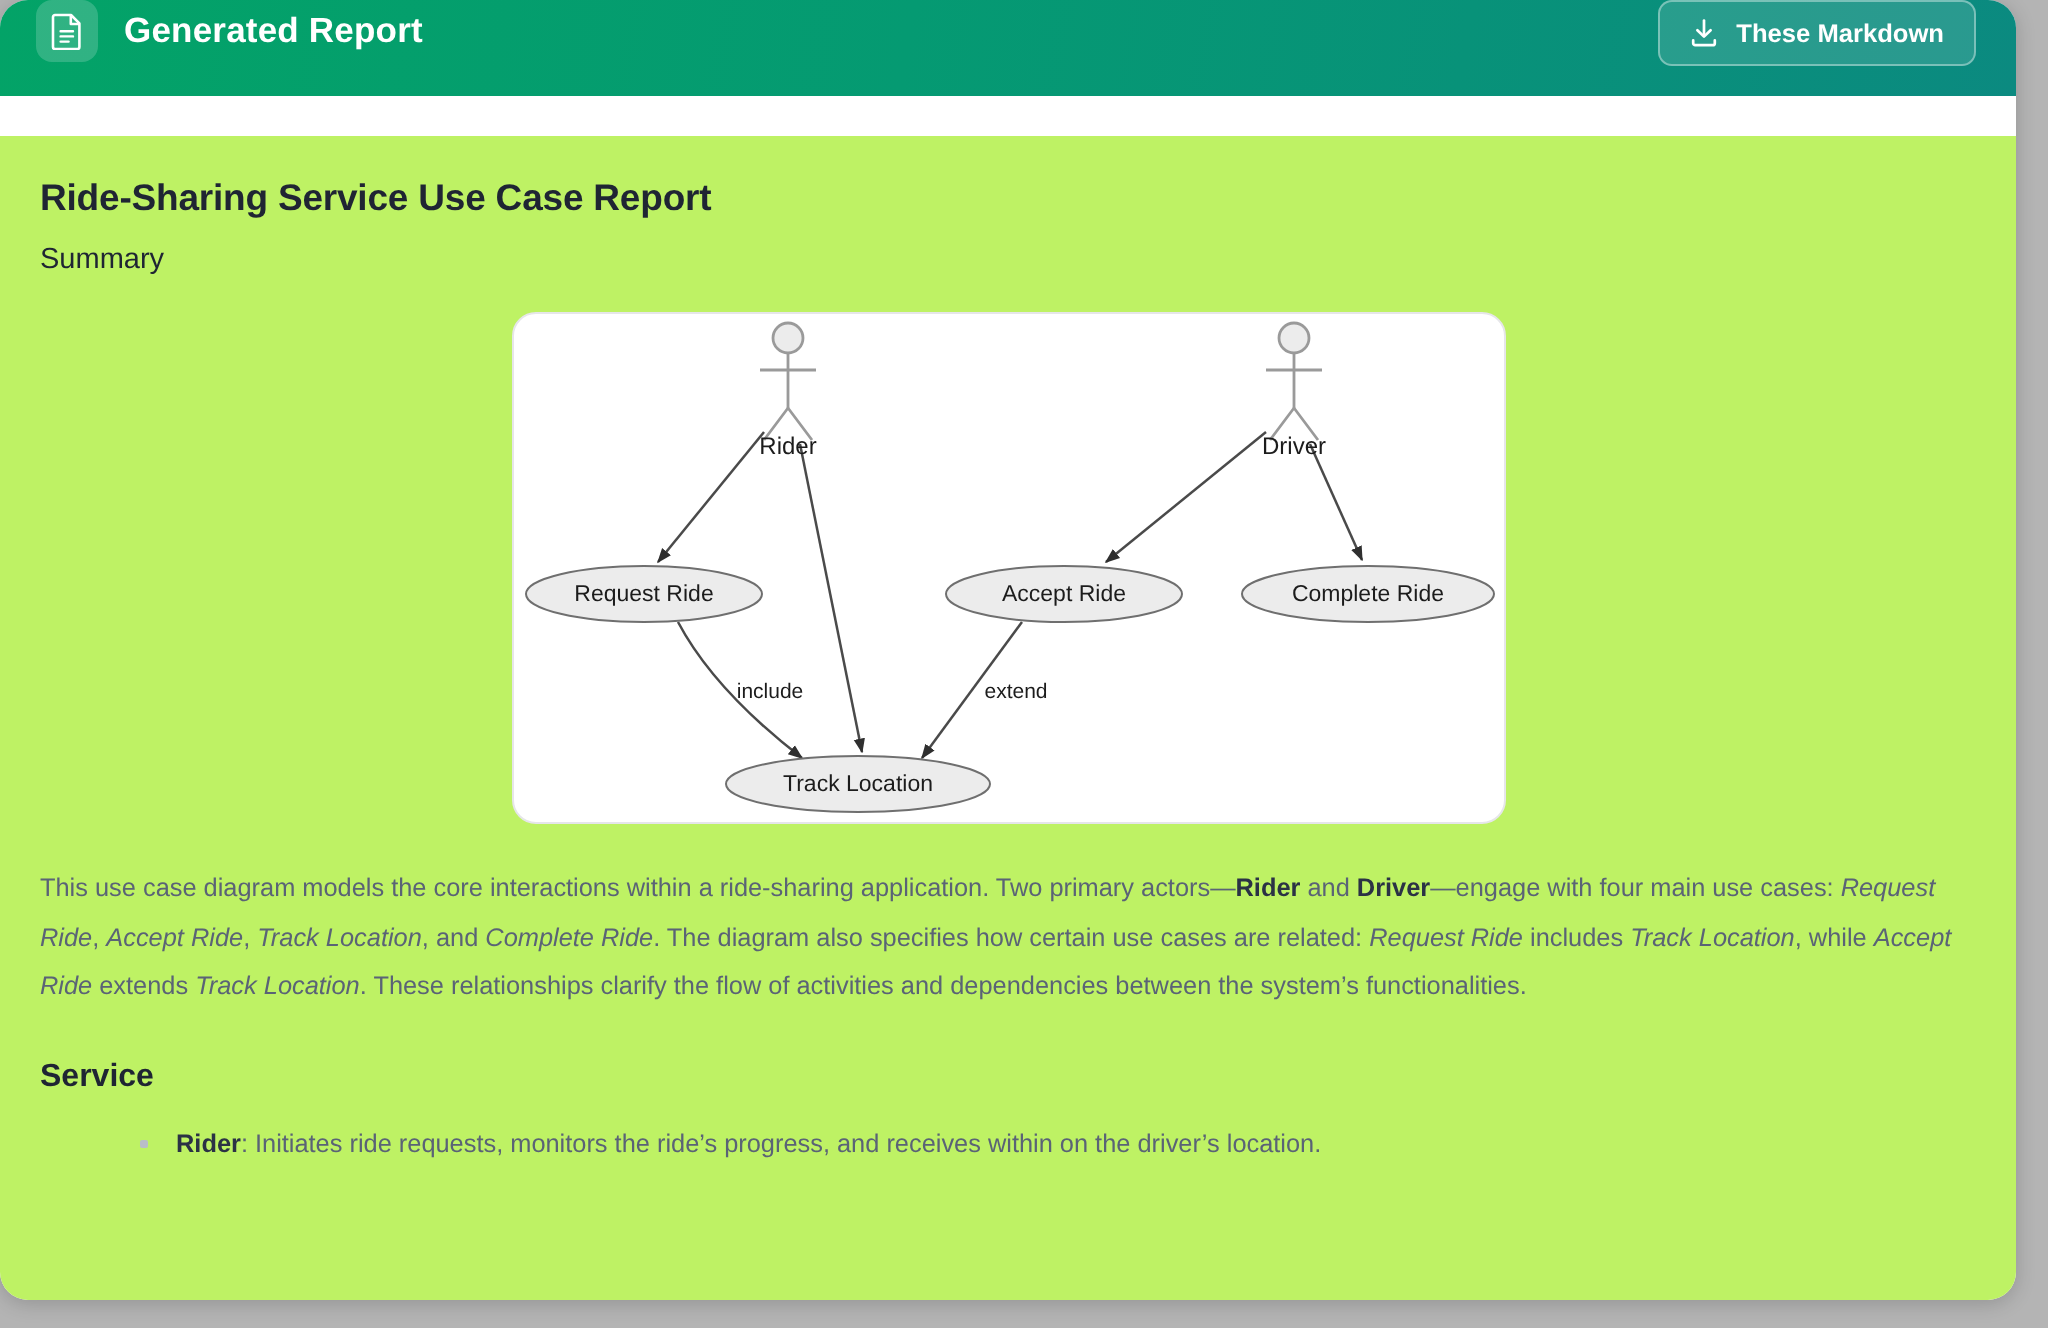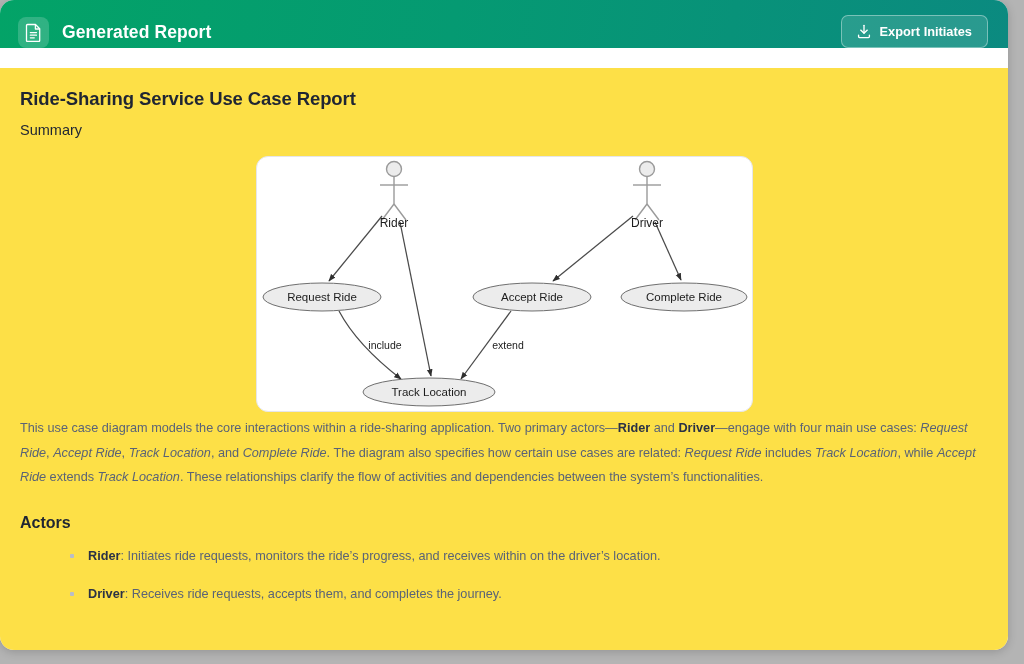--- a/index.html
+++ b/index.html
@@ -21,21 +21,21 @@
     overflow: hidden;
     box-shadow: 0 2px 10px rgba(0,0,0,0.18);
   }
 
   
   #header {
     position: relative;
     height: 48px;
     background: linear-gradient(100deg, #03a367 0%, #059a72 45%, #0b8a80 100%);
     display: flex;
-    align-items: flex-end;
+    align-items: flex-start;
     padding: 0 20px 0 18px;
   }
   #header-left {
     display: flex;
     align-items: center;
     gap: 13px;
     flex: 1 1 auto;
     min-width: 0;
   }
   .doc-icon-box {
@@ -75,21 +75,21 @@
     font-weight: bold;
     cursor: pointer;
     white-space: nowrap;
   }
   #export-button svg { display: block; }
 
   
   #body-scroll {
     position: absolute;
     left: 0; top: 68px; right: 0; bottom: 0;
-    background: #fde047;
+    background: #bef264;
     overflow: hidden;
     padding: 0 20px 0 20px;
   }
 
   #report-title {
     margin: 20px 0 0 0;
     font-size: 18.5px;
     font-weight: bold;
     color: #1f2533;
     letter-spacing: -0.1px;
@@ -147,21 +147,21 @@
   }
   .edge-label {
     font-family: "Liberation Sans", sans-serif;
     font-size: 10.5px;
     fill: #1c1c1c;
     text-anchor: middle;
   }
 
   
   #summary-paragraph {
-    margin: 4px 0 0 0;
+    margin: 20px 0 0 0;
     font-size: 12.7px;
     line-height: 24.5px;
     color: #5a6376;
   }
   #summary-paragraph b { color: #2b3245; font-weight: bold; }
   #summary-paragraph i { font-style: italic; }
 
   #actors-heading {
     margin: 24px 0 0 0;
     font-size: 16px;
@@ -212,21 +212,21 @@
     </div>
 
     <div id="export-button">
       <span>
         <svg width="14" height="15" viewBox="0 0 14 15" aria-hidden="true">
           <path d="M7 1.3 v7.6" stroke="#ffffff" stroke-width="1.35" stroke-linecap="round" fill="none"></path>
           <path d="M3.7 6.1 L7 9.3 L10.3 6.1" stroke="#ffffff" stroke-width="1.35" stroke-linecap="round" stroke-linejoin="round" fill="none"></path>
           <path d="M1.6 11.2 v1.4 a1 1 0 0 0 1 1 h8.8 a1 1 0 0 0 1 -1 v-1.4" stroke="#ffffff" stroke-width="1.35" stroke-linecap="round" fill="none"></path>
         </svg>
       </span>
-      <span>Export Initiates</span>
+      <span>These Markdown</span>
     </div>
   </div>
 
   <div id="body-scroll">
 
     <h1 id="report-title">Ride-Sharing Service Use Case Report</h1>
     <h2 id="summary-heading">Summary</h2>
 
     <div id="diagram-box">
       <svg id="diagram-svg" width="495" height="254" viewBox="256 164 495 254">
@@ -281,20 +281,19 @@
         </g>
         <g>
           <ellipse class="uc-ellipse" cx="428" cy="399" rx="66" ry="14"></ellipse>
           <text class="uc-label" x="428" y="399.5">Track Location</text>
         </g>
       </svg>
     </div>
 
     <p id="summary-paragraph"><span>This use case diagram models the core interactions within a ride-sharing application. Two primary actors—</span><b>Rider</b><span> and </span><b>Driver</b><span>—engage with four main use cases: </span><i>Request Ride</i><span>, </span><i>Accept Ride</i><span>, </span><i>Track Location</i><span>, and </span><i>Complete Ride</i><span>. The diagram also specifies how certain use cases are related: </span><i>Request Ride</i><span> includes </span><i>Track Location</i><span>, while </span><i>Accept Ride</i><span> extends </span><i>Track Location</i><span>. These relationships clarify the flow of activities and dependencies between the system’s functionalities.</span></p>
 
-    <h2 id="actors-heading">Actors</h2>
+    <h2 id="actors-heading">Service</h2>
     <ul id="actors-list">
       <li><b>Rider</b><span>: Initiates ride requests, monitors the ride’s progress, and receives within on the driver’s location.</span></li>
-      <li><b>Driver</b><span>: Receives ride requests, accepts them, and completes the journey.</span></li>
     </ul>
 
   </div>
 </div>
 
 </body></html>

